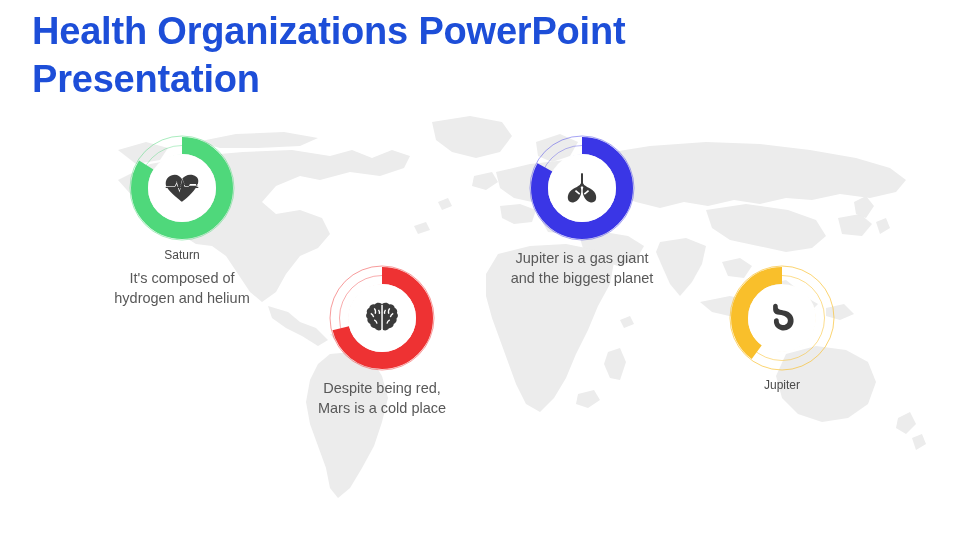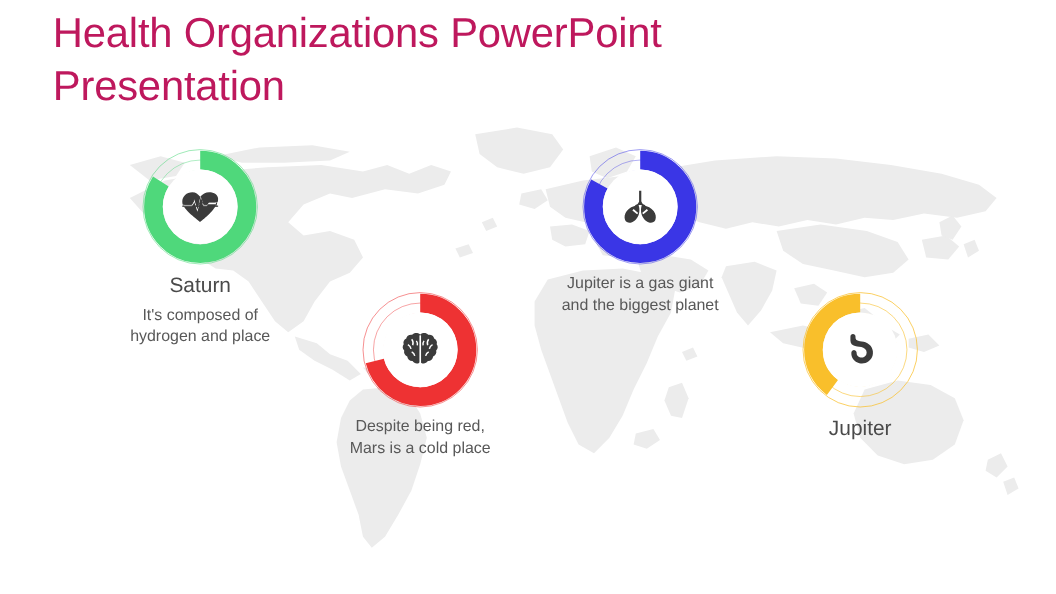--- a/index.html
+++ b/index.html
@@ -29,26 +29,26 @@
   }
   #world-map svg {
     display: block;
     width: 100%;
     height: 100%;
   }
 
   
   #slide-title {
     position: absolute;
-    left: 48px;
+    left: 32px;
     top: 8px;
     width: 720px;
-    color: #be185d;
+    color: #1d4ed8;
     font-size: 38px;
-    font-weight: normal;
+    font-weight: bold;
     line-height: 1.25;
     letter-spacing: -0.2px;
     font-family: "Liberation Sans", sans-serif;
     white-space: pre-line;
   }
 
   
   .item {
     position: absolute;
     width: 230px;
@@ -76,21 +76,21 @@
     justify-content: center;
     pointer-events: none;
   }
   .donut-icon svg {
     width: 34px;
     height: 34px;
   }
   .item-title {
     margin-top: 5px;
     color: #4a4a4a;
-    font-size: 19px;
+    font-size: 12px;
     font-weight: normal;
     line-height: 1.25;
     font-family: "Liberation Sans", sans-serif;
   }
   .item-desc {
     margin-top: 6px;
     color: #585858;
     font-size: 14.5px;
     line-height: 1.35;
     font-family: "Liberation Sans", sans-serif;
@@ -204,21 +204,21 @@
           <path d="M13.9 3.2 C6.5 3.2 1 8.6 1 15.4 C1 16.8 1.2 18.1 1.6 19.3 H12.8
                    L16.6 12.6 L20.4 24.6 L24.5 8.6 L28.4 19.3 H33.2 L35.0 16.3 H46.4
                    C46.8 15.0 47 13.2 47 11.8 C47 6.6 42.0 3.2 35.5 3.2 C31.0 3.2 26.9 5.5
                    24.0 9.2 C21.1 5.5 18.4 3.2 13.9 3.2 Z"></path>
           <rect x="1" y="20.4" width="46" height="1.6"></rect>
         </svg>
       </div>
     </div>
     <div class="item-title">Saturn</div>
     <div class="item-desc">It's composed of
-hydrogen and place</div>
+hydrogen and helium</div>
   </div>
 
   <div class="item" id="item-1">
     <div class="donut-wrap">
       <svg viewBox="0 0 110 110" xmlns="http://www.w3.org/2000/svg">
         <circle cx="55" cy="55" r="52" fill="none" stroke="#EE3233" stroke-width="0.9" opacity="0.55"></circle>
         <circle cx="55" cy="55" r="33" fill="none" stroke="#EE3233" stroke-width="0.9" opacity="0.5"></circle>
         <circle cx="55" cy="55" r="42.5" fill="none" stroke="#EE3233" stroke-width="0.9" opacity="0.45"></circle>
         <circle cx="55" cy="55" r="42.5" fill="none" stroke="#EE3233" stroke-width="17" stroke-dasharray="189.6 77.5" stroke-dashoffset="0" transform="rotate(-90 55 55)"></circle>
         <circle cx="55" cy="55" r="34" fill="#ffffff"></circle>

